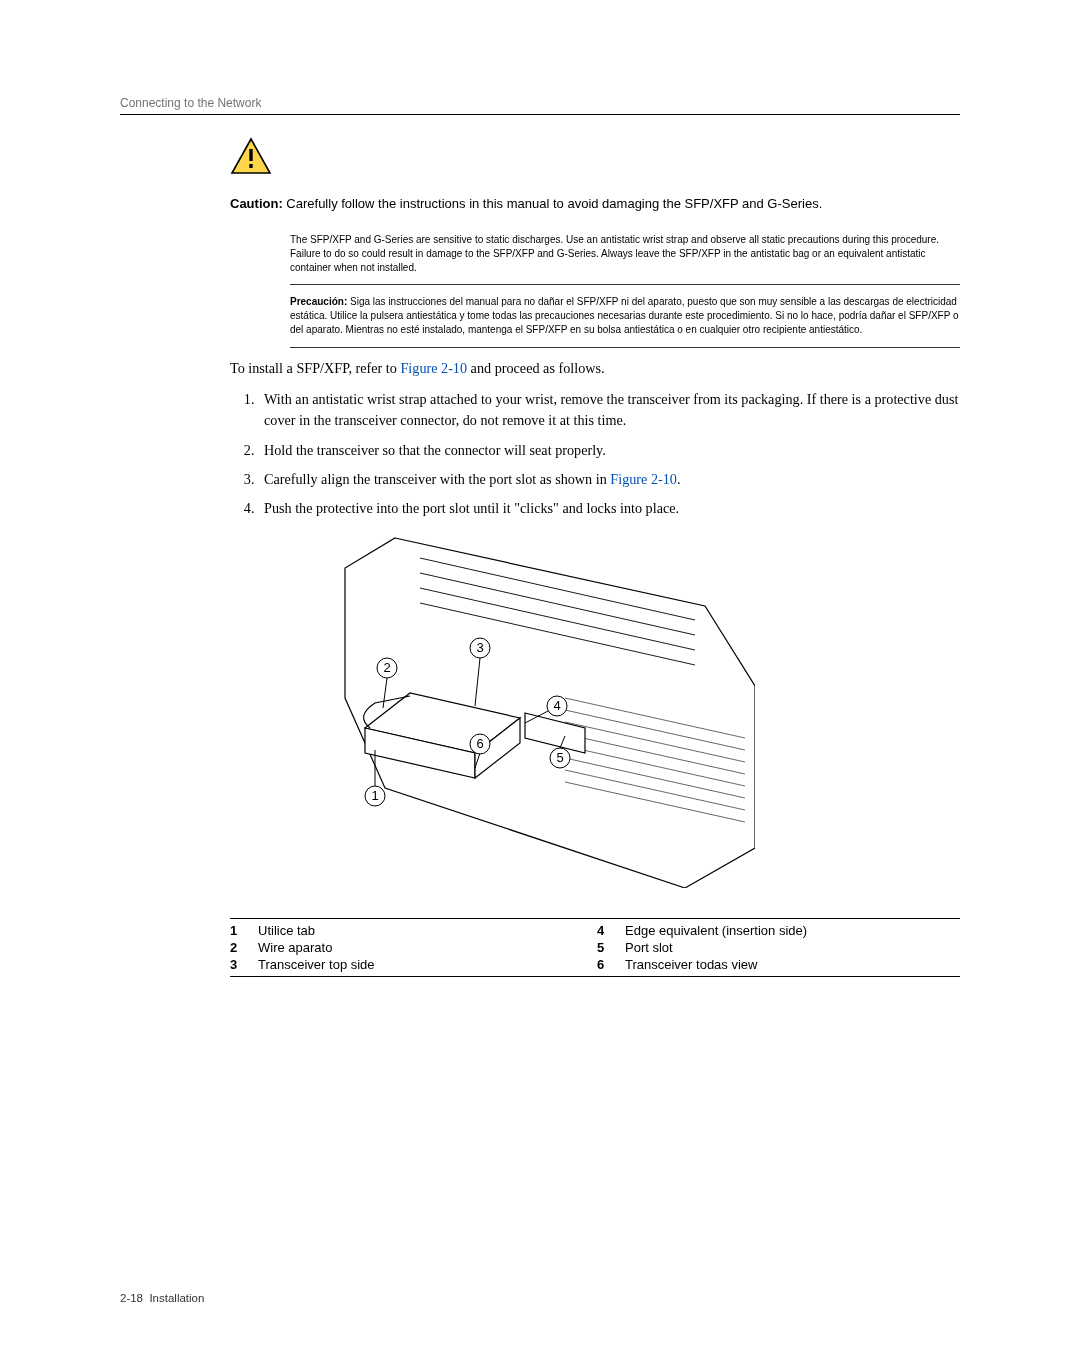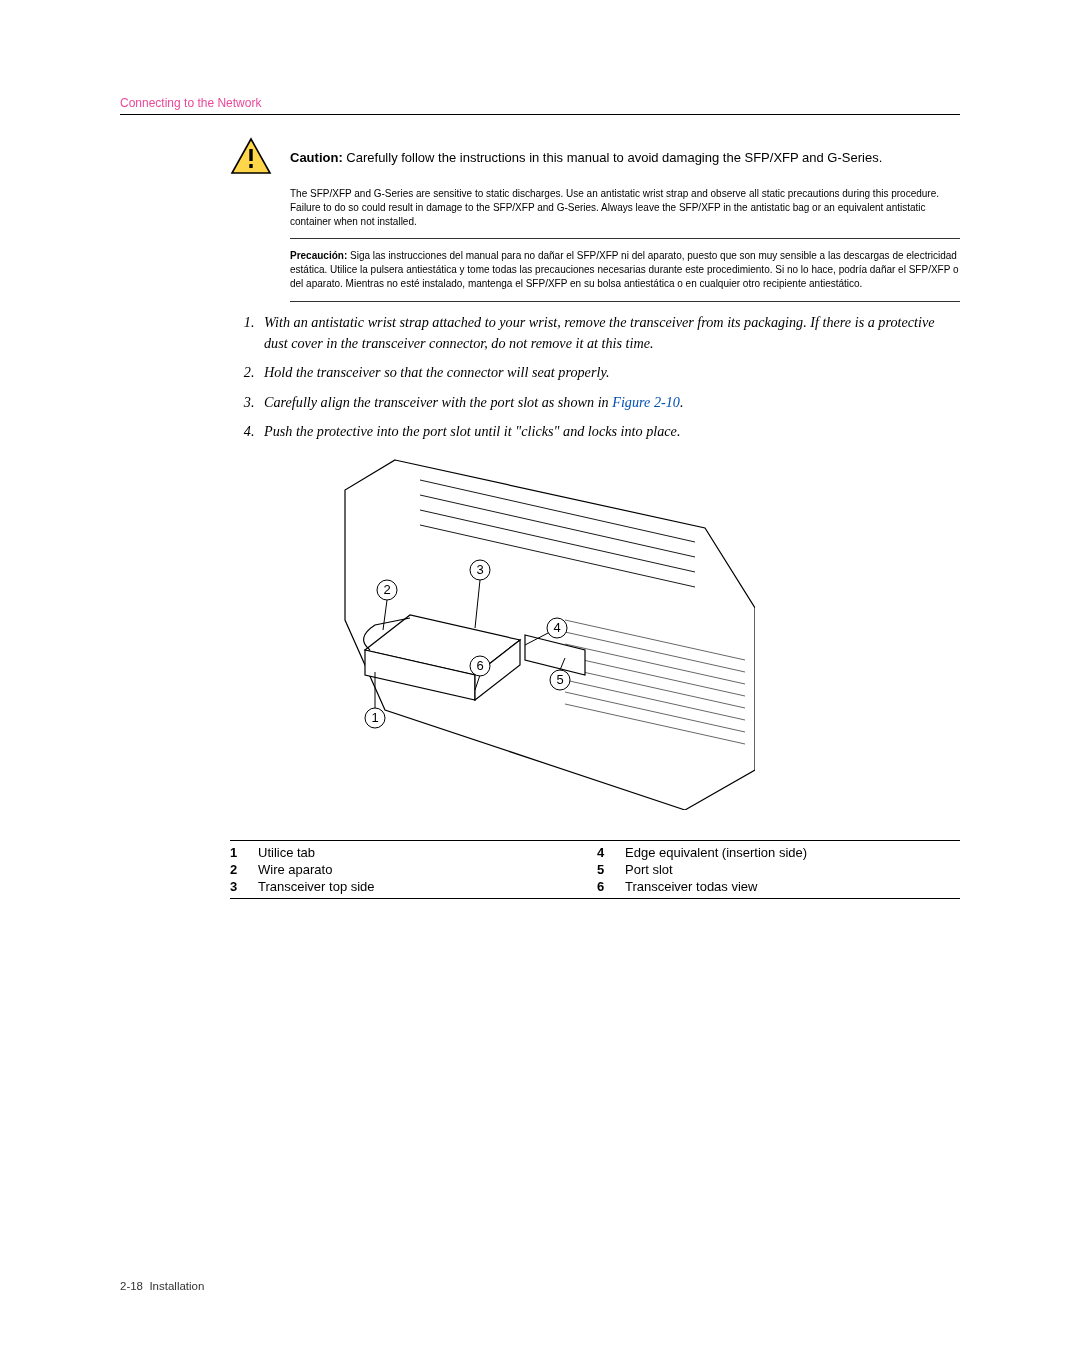--- a/index.html
+++ b/index.html
@@ -11,34 +11,35 @@
     width: 1080px;
     height: 1364px;
     position: relative;
     box-sizing: border-box;
   }
   .page {
     padding: 96px 120px 0 120px;
   }
   .header-title {
     font-size: 12px;
-    color: #ec4899;
+    color: #737373;
     margin-bottom: 4px;
   }
   .header-rule {
     border: none;
     border-top: 1px solid #000;
     margin: 0 0 22px 0;
   }
   .caution-block {
     display: flex;
-    align-items: flex-end;
+    align-items: flex-start;
     gap: 18px;
     margin-left: 110px;
     margin-bottom: 10px;
+    flex-direction: column;
   }
   .caution-icon {
     width: 42px;
     height: 40px;
     flex: none;
   }
   .caution-text-col {
     font-size: 13px;
     line-height: 1.38;
   }
@@ -58,21 +59,20 @@
     margin-left: 110px;
   }
   .body-text p { margin: 0 0 10px 0; }
   .link { color: #0050b3; }
   ol.steps {
     font-family: "Book Antiqua", Palatino, serif;
     font-size: 14.2px;
     line-height: 1.5;
     margin: 6px 0 0 110px;
     padding-left: 28px;
-    font-style: italic;
   }
   ol.steps li { margin-bottom: 8px; padding-left:6px; }
   .figure-caption {
     font-size: 13.5px;
     font-weight: bold;
     margin: 18px 0 16px 110px;
   }
   .figure-caption .fig-num { margin-right: 16px; }
   .figure-image {
     width: 430px;
@@ -90,21 +90,21 @@
     border-bottom: 1px solid #000;
     padding: 4px 0;
     display: grid;
     grid-template-columns: 24px 1fr 24px 1fr;
     row-gap: 2px;
     column-gap: 4px;
   }
   .callout-num { font-weight: bold; }
   .footer {
     position: absolute;
-    bottom: 72px;
+    bottom: 60px;
     left: 120px;
     font-size: 11.5px;
     color: #333;
   }
 </style>
 </head>
 <body>
 
 <div class="page">
   <div class="header-title">Connecting to the Network</div>
@@ -126,20 +126,25 @@
   <div class="caution-rule-wrap">
       <hr class="caution-rule">
     </div>
   <div class="caution-sub">
     <p><b>Precaución:</b> <span>Siga las instrucciones del manual para no dañar el SFP/XFP ni del aparato, puesto que son muy sensible a las descargas de electricidad estática. Utilice la pulsera antiestática y tome todas las precauciones necesarias durante este procedimiento. Si no lo hace, podría dañar el SFP/XFP o del aparato. Mientras no esté instalado, mantenga el SFP/XFP en su bolsa antiestática o en cualquier otro recipiente antiestático.</span></p>
   </div>
   <div class="caution-rule-wrap">
       <hr class="caution-rule">
     </div>
 
+  <div class="body-text">
+    <p>
+      <span>To install a SFP/XFP, refer to </span><span class="link">Figure 2-10</span><span> and proceed as follows.</span>
+    </p>
+  </div>
 
   <ol class="steps">
     <li>With an antistatic wrist strap attached to your wrist, remove the transceiver from its packaging. If there is a protective dust cover in the transceiver connector, do not remove it at this time.</li>
     <li>Hold the transceiver so that the connector will seat properly.</li>
     <li><span>Carefully align the transceiver with the port slot as shown in </span><span class="link">Figure 2-10</span><span>.</span></li>
     <li>Push the protective into the port slot until it "clicks" and locks into place.</li>
   </ol>
 
 
   <div class="figure-image">

